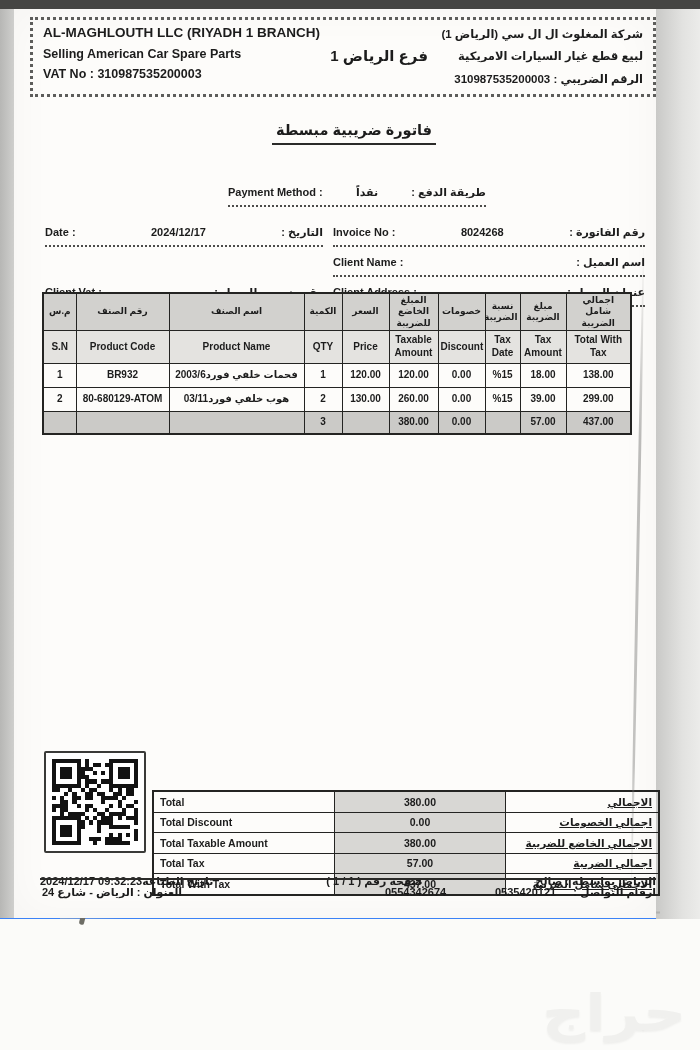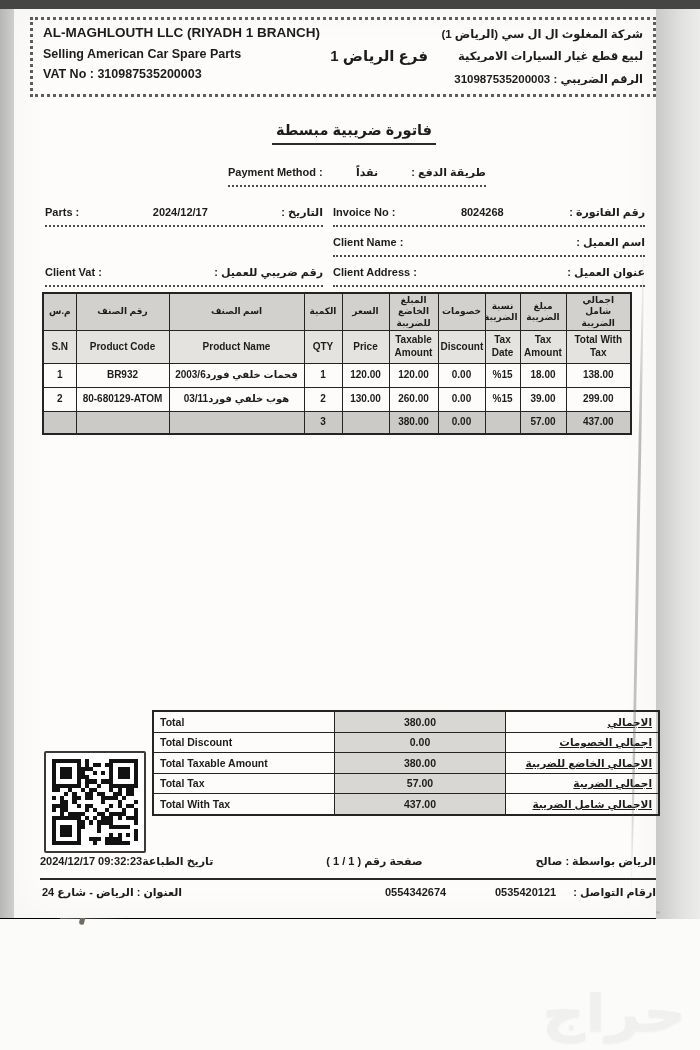--- a/index.html
+++ b/index.html
@@ -1,16 +1,16 @@
 <!DOCTYPE html>
 <html><head>
 <meta charset="utf-8">
 <style>
   html,body{margin:0;padding:0;background:#9a9a98;}
-  .shot{position:relative;width:700px;height:1050px;overflow:hidden;background:#000000;
+  .shot{position:relative;width:700px;height:1050px;overflow:hidden;background:#3b82f6;
         font-family:"Liberation Sans","DejaVu Sans",sans-serif;color:#1c1c1c;}
   .strip-top{position:absolute;left:0;top:0;width:700px;height:9px;background:#454543;}
   .strip-left{position:absolute;left:0;top:9px;width:14px;height:909px;background:linear-gradient(90deg,#b7b7b5,#cfcfcd);}
   .strip-right{position:absolute;left:656px;top:9px;width:44px;height:941px;background:linear-gradient(90deg,#c9c9c7,#e2e2e0 60%,#ececea);}
   .sheet-below{position:absolute;left:0;top:919px;width:700px;height:131px;background:#fbfbf9;}
   .paper-edge{position:absolute;left:60px;top:914px;width:600px;height:2px;background:#b2b2b0;transform:rotate(-0.5deg);}
   .fold-mark{position:absolute;left:82px;top:897px;width:5px;height:28px;background:#6d6d66;transform:rotate(14deg);border-radius:2px;}
   .paper{position:absolute;left:14px;top:9px;width:642px;height:909px;background:#fdfcfa;
          box-shadow:inset 0 0 45px rgba(0,0,0,0.035);}
   .crease-right{position:absolute;left:622px;top:230px;width:3px;height:660px;border-radius:60%;
@@ -50,38 +50,38 @@
          text-align:center;border:2px solid #242422;}
   .items th,.items td{border:1px solid #242422;padding:1px 2px;line-height:1.25;overflow:hidden;}
   .items .h-ar th{background:#d2d1ce;font-size:9px;height:30px;direction:rtl;}
   .items .h-en th{background:#e4e3e0;font-size:10px;height:30px;}
   .items tbody td{height:21px;background:#fdfcfa;}
   .items .totals td{background:#cbcac7;height:19px;}
 
   
   .qr-frame{position:absolute;left:30px;top:742px;width:98px;height:98px;border:2px solid #3a3a38;
             border-radius:2px;background:#fff;display:flex;align-items:center;justify-content:center;}
-  .summary{position:absolute;left:138px;top:701px;width:478px;font-size:10.5px;font-weight:bold;border:2px solid #242422;}
+  .summary{position:absolute;left:138px;top:781px;width:478px;font-size:10.5px;font-weight:bold;border:2px solid #242422;}
   .summary td{border:1px solid #242422;height:19.5px;padding:0 6px;}
   .s-en{width:168px;text-align:left;}
   .s-val{width:158px;text-align:center;background:#d8d7d4;}
   .s-ar{width:140px;text-align:right;direction:rtl;text-decoration:underline;}
 
   
   .f1{position:absolute;left:26px;top:846px;width:616px;display:flex;justify-content:space-between;
       align-items:baseline;font-size:11px;font-weight:bold;}
   .f1 .pdate{display:flex;gap:0;align-items:baseline;}
   .fhr{position:absolute;left:26px;top:869px;width:616px;height:2px;background:#2a2a28;}
   .f2{position:absolute;left:26px;top:877px;width:616px;height:18px;font-size:11px;font-weight:bold;}
   .f2 span{position:absolute;top:0;}
   .f2 .addr{left:2px;direction:rtl;}
   .f2 .ph1{left:345px;}
   .f2 .ph2{left:455px;}
   .f2 .clabel{right:0;direction:rtl;}
-  [dir="rtl"]{unicode-bidi:isolate;}
+  [dir="rtl"]{unicode-bidi:isolate;margin-top:20px;}
 </style>
 </head>
 <body>
 
 <div class="shot">
   <div class="strip-top"></div>
   <div class="strip-left"></div>
   <div class="strip-right"></div>
   <div class="sheet-below"></div>
   <div class="paper-edge"></div>
@@ -107,21 +107,21 @@
       <span>فاتورة ضريبية مبسطة</span>
     </div>
 
     <div class="payment">
       <span>Payment Method :</span>
       <span dir="rtl">نقداً</span>
       <span dir="rtl">طريقة الدفع :</span>
     </div>
 
     <div class="mrow m-left r1">
-      <span>Parts :</span>
+      <span>Date :</span>
       <span class="val">2024/12/17</span>
       <span dir="rtl">التاريخ :</span>
     </div>
     <div class="mrow m-right r1">
       <span>Invoice No :</span>
       <span class="val">8024268</span>
       <span dir="rtl">رقم الفاتورة :</span>
     </div>
     <div class="mrow m-right r2">
       <span>Client Name :</span>

